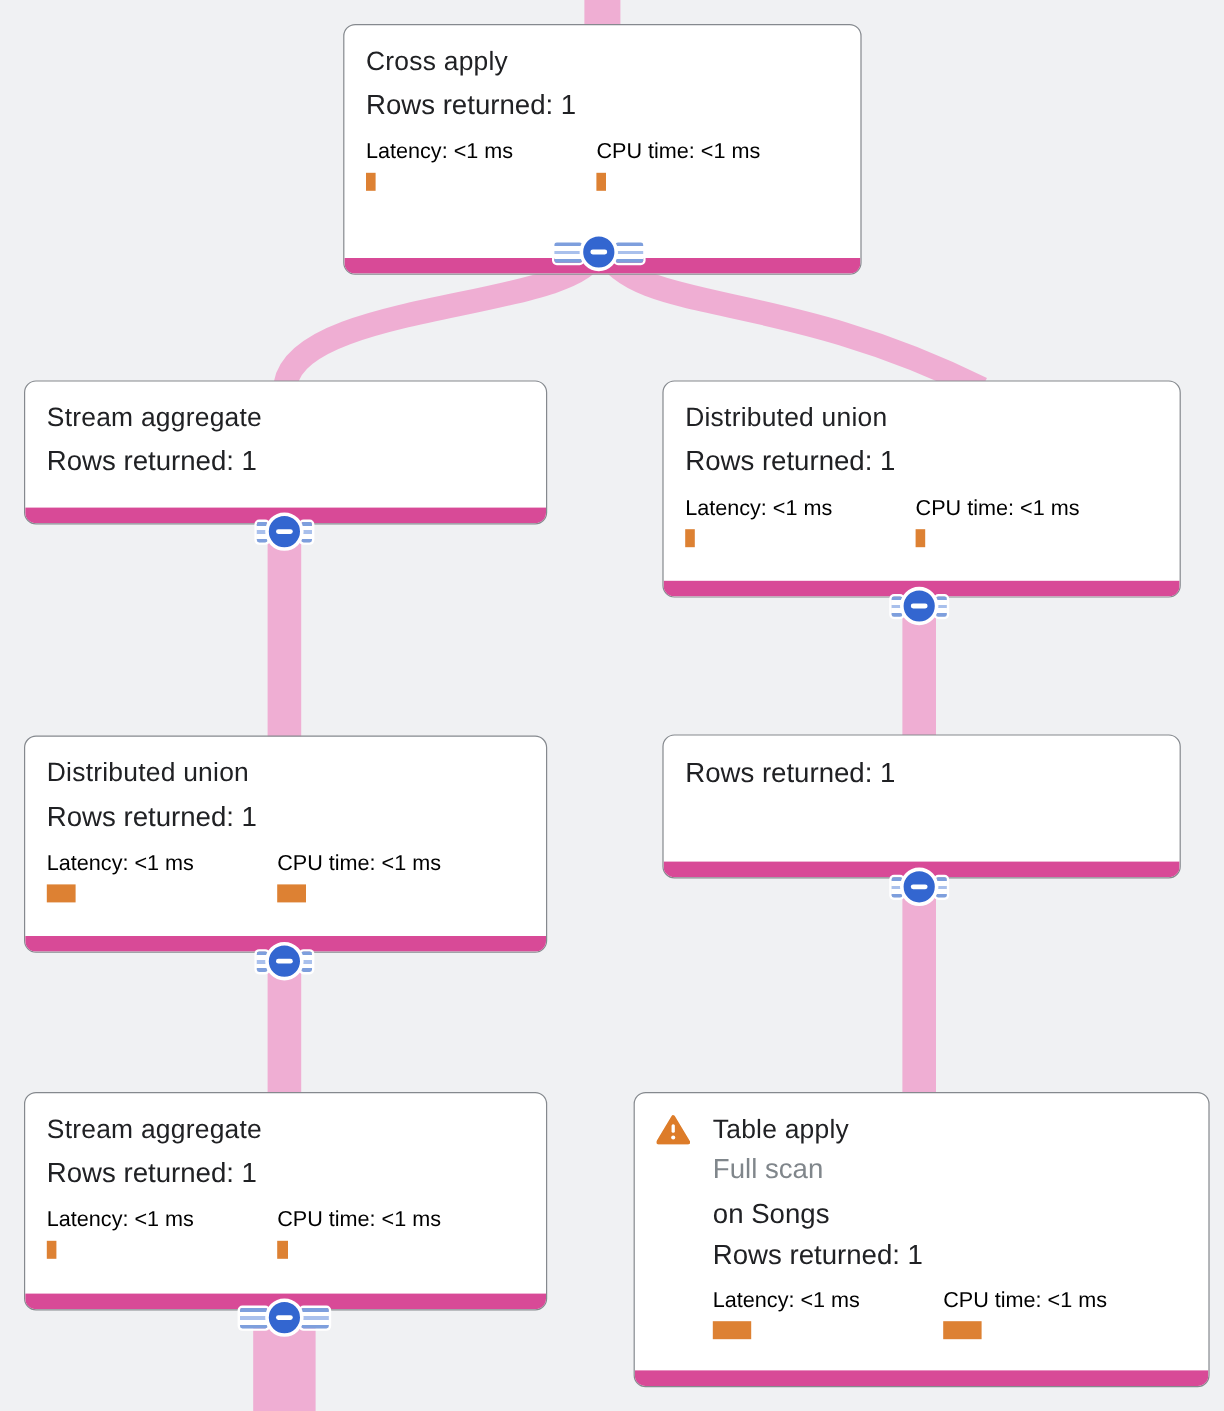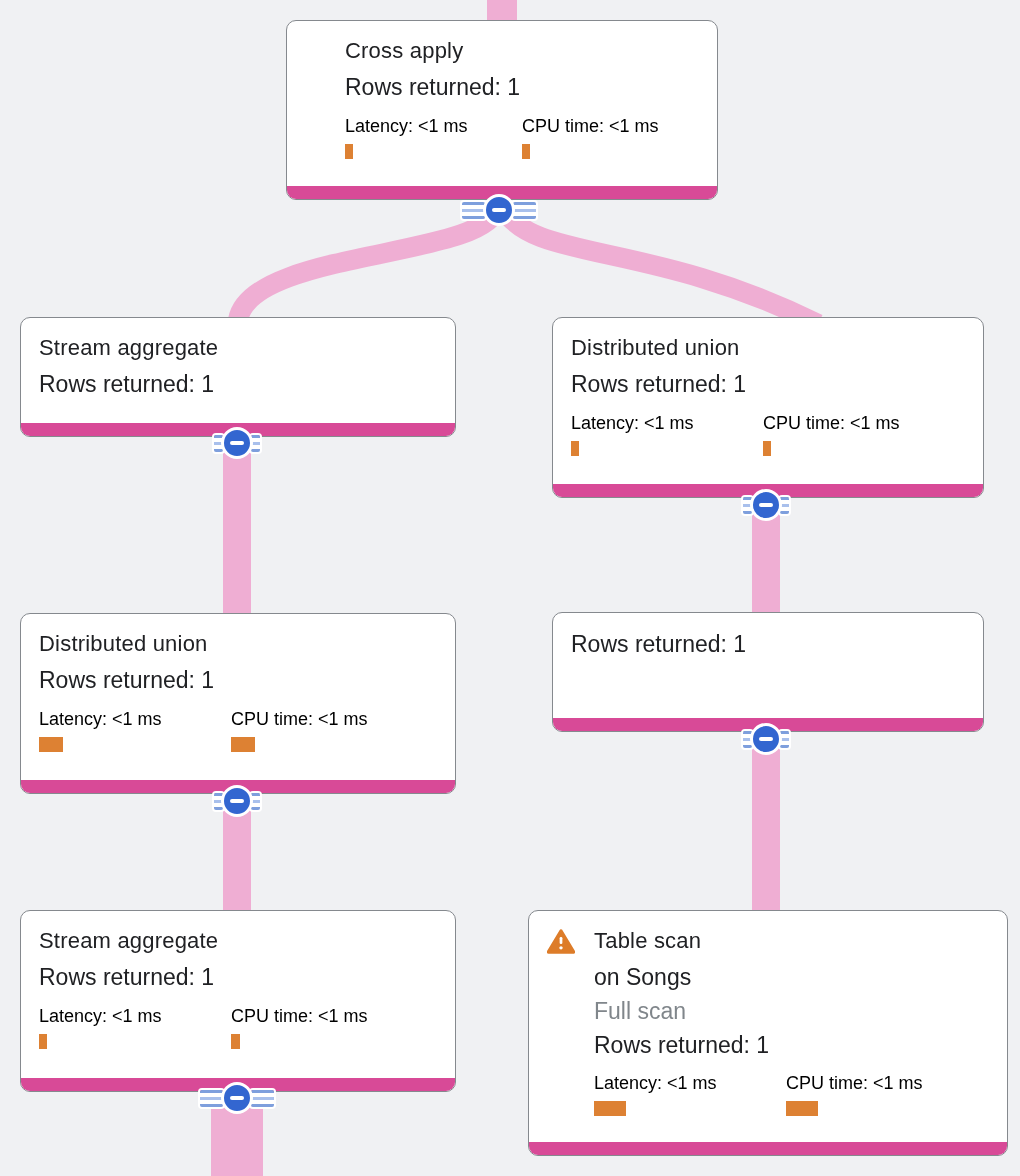--- a/index.html
+++ b/index.html
@@ -18,21 +18,21 @@
   .node-title{font-size:22px;font-weight:500;letter-spacing:.2px;color:#202124;margin:0 0 9px 0;line-height:1.2;}
   .node-line{font-size:23px;line-height:1.22;color:#202124;}
   .muted{color:#80868b;}
   .metrics{display:flex;margin-top:15px;}
   .metric{width:192px;}
   .metric-label{font-size:18px;color:#000000;}
   .metric-bar{display:block;height:15px;margin-top:7px;background:#dd8133;}
   .node-bottom-bar{position:absolute;left:0;right:0;bottom:0;height:13px;background:#d84a97;}
 
   
-  .n0{left:286px;top:20px;width:432px;height:180px;padding-left:40px;}
+  .n0{left:286px;top:20px;width:432px;height:209px;}
   .n1{left:20px;top:317px;width:436px;height:120px;}
   .n2{left:552px;top:317px;width:432px;height:181px;}
   .n3{left:20px;top:613px;width:436px;height:181px;}
   .n4{left:552px;top:612px;width:432px;height:120px;}
   .n5{left:20px;top:910px;width:436px;height:182px;}
   .n6{left:528px;top:910px;width:480px;height:246px;}
 
   
   .node-header{display:flex;align-items:center;gap:19px;margin-bottom:0;}
   .node-header .node-title{margin:0;}
@@ -165,25 +165,25 @@
   </div>
 
   <div class="node n6">
     <div class="node-body indent-wrap">
       <div class="node-header">
         <svg class="warn-icon" viewBox="0 0 24 22">
           <path d="M12 1.8 L23 20.2 L1 20.2 Z" fill="#dd7c29" stroke="#dd7c29" stroke-width="3" stroke-linejoin="round"></path>
           <rect x="10.8" y="7.0" width="2.4" height="6.2" rx="1.1" fill="#ffffff"></rect>
           <circle cx="12" cy="16.6" r="1.5" fill="#ffffff"></circle>
         </svg>
-        <div class="node-title">Table scan</div>
+        <div class="node-title">Table apply</div>
       </div>
       <div class="indent">
+        <div class="node-line muted sp-t6">Full scan</div>
         <div class="node-line sp-t9">on Songs</div>
-        <div class="node-line muted sp-t6">Full scan</div>
         <div class="node-line sp-t6">Rows returned: 1</div>
         <div class="metrics sp-t13">
           <div class="metric">
             <span class="metric-label">Latency: &lt;1 ms</span>
             <span class="metric-bar" style="width: 32px;"></span>
           </div>
           <div class="metric">
             <span class="metric-label">CPU time: &lt;1 ms</span>
             <span class="metric-bar" style="width: 32px;"></span>
           </div>

